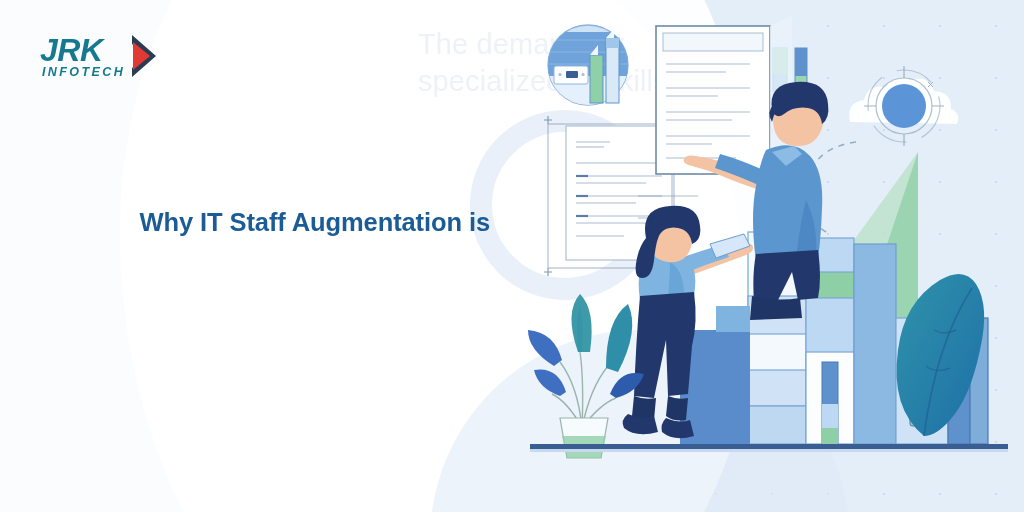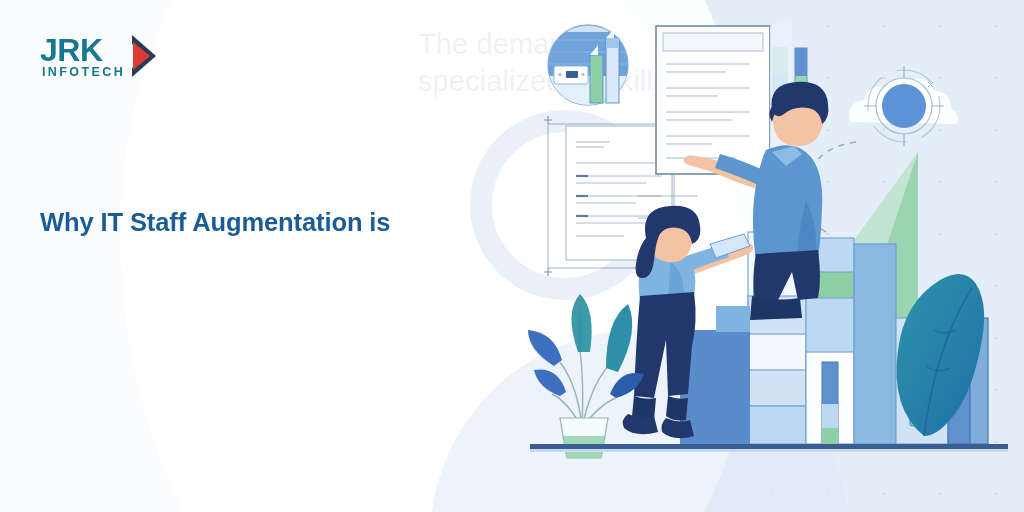--- a/index.html
+++ b/index.html
@@ -70,31 +70,32 @@
   .watermark {
     position:absolute; left:418px; top:26px;
     width:330px;
     font-size:29px; line-height:1.28; font-weight:400;
     color:#eef2f7;
     letter-spacing:.1px;
     user-select:none;
   }
 
   
-  .logo { position:absolute; left:40px; top:31px; width:130px; height:52px; }
+  .logo { position:absolute; left:40px; top:31px; width:130px; height:52px;font-style:italic; }
   .logo svg { display:block; }
 
   
   .headline {
     position:absolute; left:40px; top:204px;
     width:450px;
     font-size:25.5px; line-height:1.42;
     font-weight:bold;
     color:#1b5c96;
     letter-spacing:-.1px;
+    text-align:right;
   }
 
   
   .illus { position:absolute; left:520px; top:0; width:504px; height:512px; }
   .illus svg { display:block; }
 </style>
 </head>
 <body>
 
 <div id="banner">

